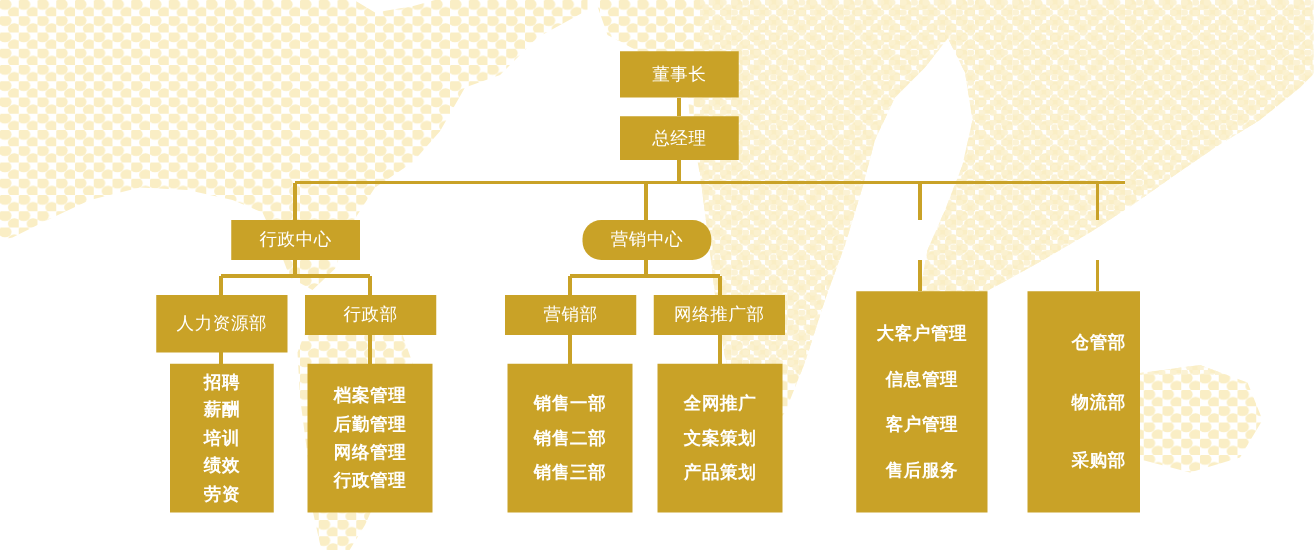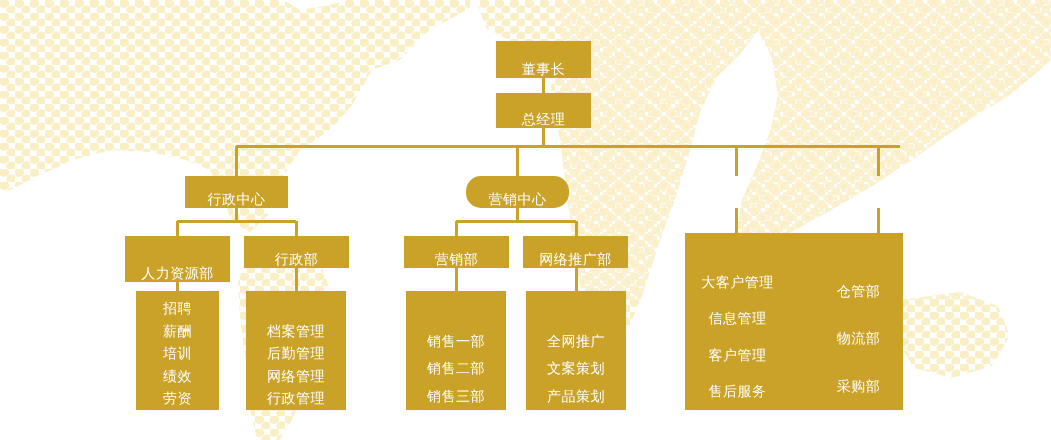--- a/index.html
+++ b/index.html
@@ -39,28 +39,28 @@
   }
 
   
   .node {
     position: absolute;
     background: #c9a227;
     color: #ffffff;
     display: flex;
     flex-direction: column;
     align-items: center;
-    justify-content: flex-end;
+    justify-content: center;
     text-align: center;
     letter-spacing: 0.5px;
     line-height: 1.25;
     white-space: nowrap;
   }
   .node.small   { font-size: 14px; }
-  .node.leafbox { font-size: 14px; }
+  .node.leafbox { font-size: 14px; font-weight: bold; }
 
   .node .line { display: block; }
 
   
   .leafbox.sp-tight .line  { margin: 2.5px 0; }
   .leafbox.sp-normal .line { margin: 5px 0; }
   .leafbox.sp-wide .line   { margin: 9.5px 0; }
   .leafbox.sp-xwide .line  { margin: 15px 0; }
 </style>
 </head>
@@ -208,19 +208,19 @@
     <span class="line">产品策划</span>
   </div>
 
   <div class="node leafbox sp-wide" style="left:685px; top:233px; width:105px; height:177px;">
     <span class="line">大客户管理</span>
     <span class="line">信息管理</span>
     <span class="line">客户管理</span>
     <span class="line">售后服务</span>
   </div>
 
-  <div class="node leafbox sp-xwide" style="left:790px; top:233px; width:113px; height:177px;padding-left:24px;">
+  <div class="node leafbox sp-xwide" style="left:822px; top:233px; width:90px; height:177px;padding-left:24px;">
     <span class="line">仓管部</span>
     <span class="line">物流部</span>
     <span class="line">采购部</span>
   </div>
 
 </div>
 
 </body></html>

